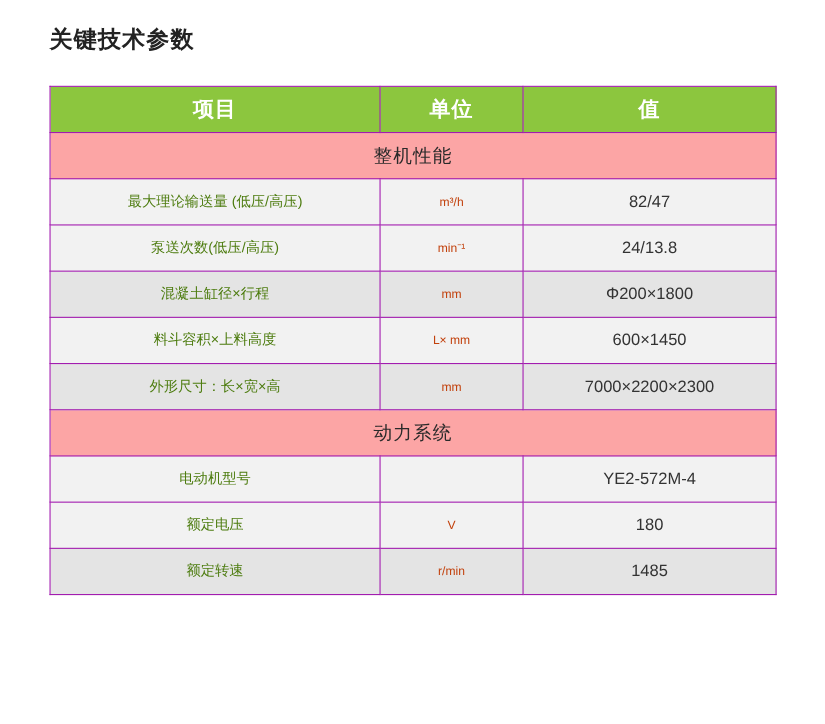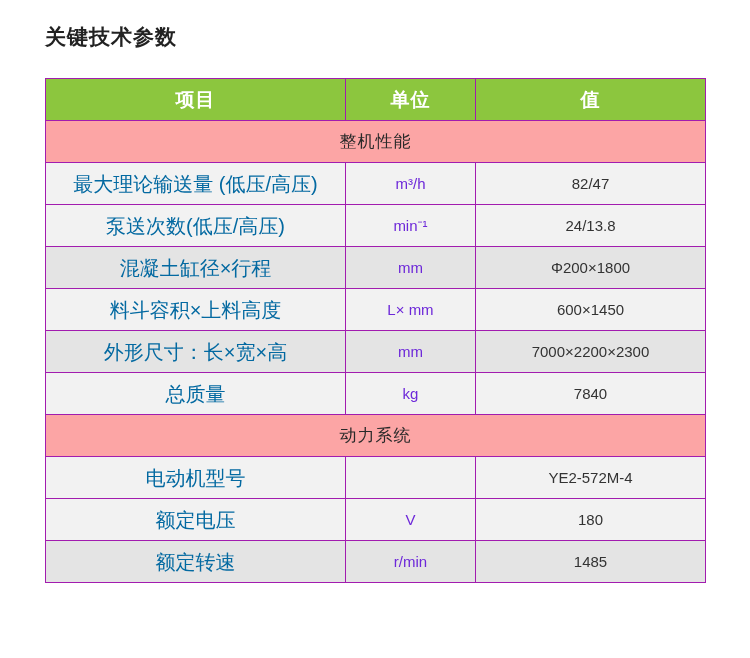--- a/index.html
+++ b/index.html
@@ -67,26 +67,26 @@
     letter-spacing: 1px;
     height: 41px;
   }
   tr.row-light td {
     background: #f2f2f2;
   }
   tr.row-dark td {
     background: #e4e4e4;
   }
   td.cell-item {
-    font-size: 20px;
-    color: #0369a1;
+    font-size: 13px;
+    color: #4d7c0f;
   }
   td.cell-unit {
-    font-size: 15px;
-    color: #6d28d9;
+    font-size: 11px;
+    color: #c2410c;
   }
   td.cell-value {
     font-size: 15px;
     color: #333333;
   }
 </style>
 </head>
 <body>
 
 <div class="page">
@@ -136,25 +136,20 @@
         <td class="cell-unit">L× mm</td>
         <td class="cell-value">600×1450</td>
       </tr>
 
       <tr class="row-dark">
         <td class="cell-item">外形尺寸：长×宽×高</td>
         <td class="cell-unit">mm</td>
         <td class="cell-value">7000×2200×2300</td>
       </tr>
 
-      <tr class="row-light">
-        <td class="cell-item">总质量</td>
-        <td class="cell-unit">kg</td>
-        <td class="cell-value">7840</td>
-      </tr>
 
       <tr class="section">
         <td colspan="3">动力系统</td>
       </tr>
 
       <tr class="row-light">
         <td class="cell-item">电动机型号</td>
         <td class="cell-unit"></td>
         <td class="cell-value">YE2-572M-4</td>
       </tr>

